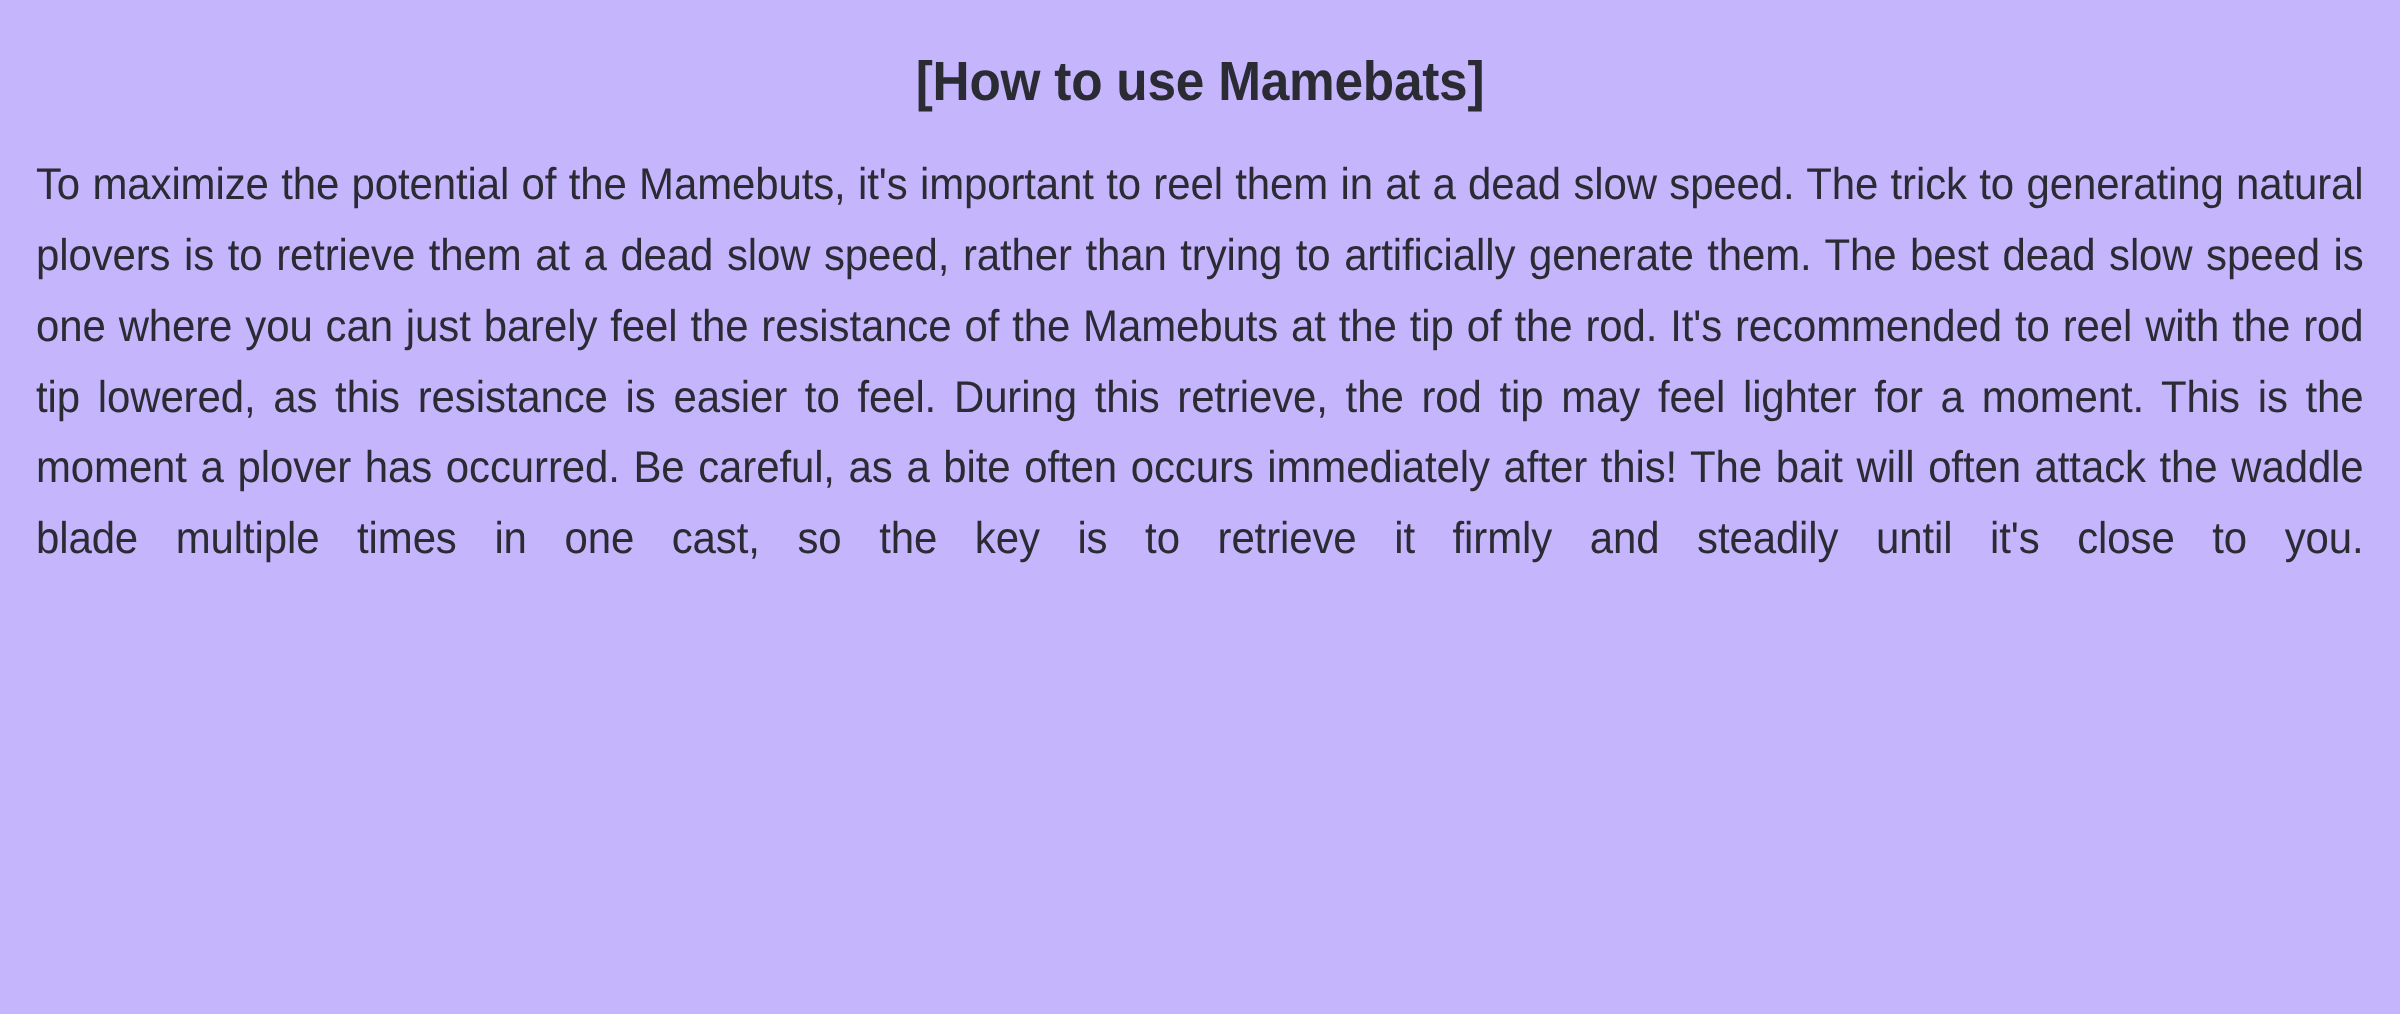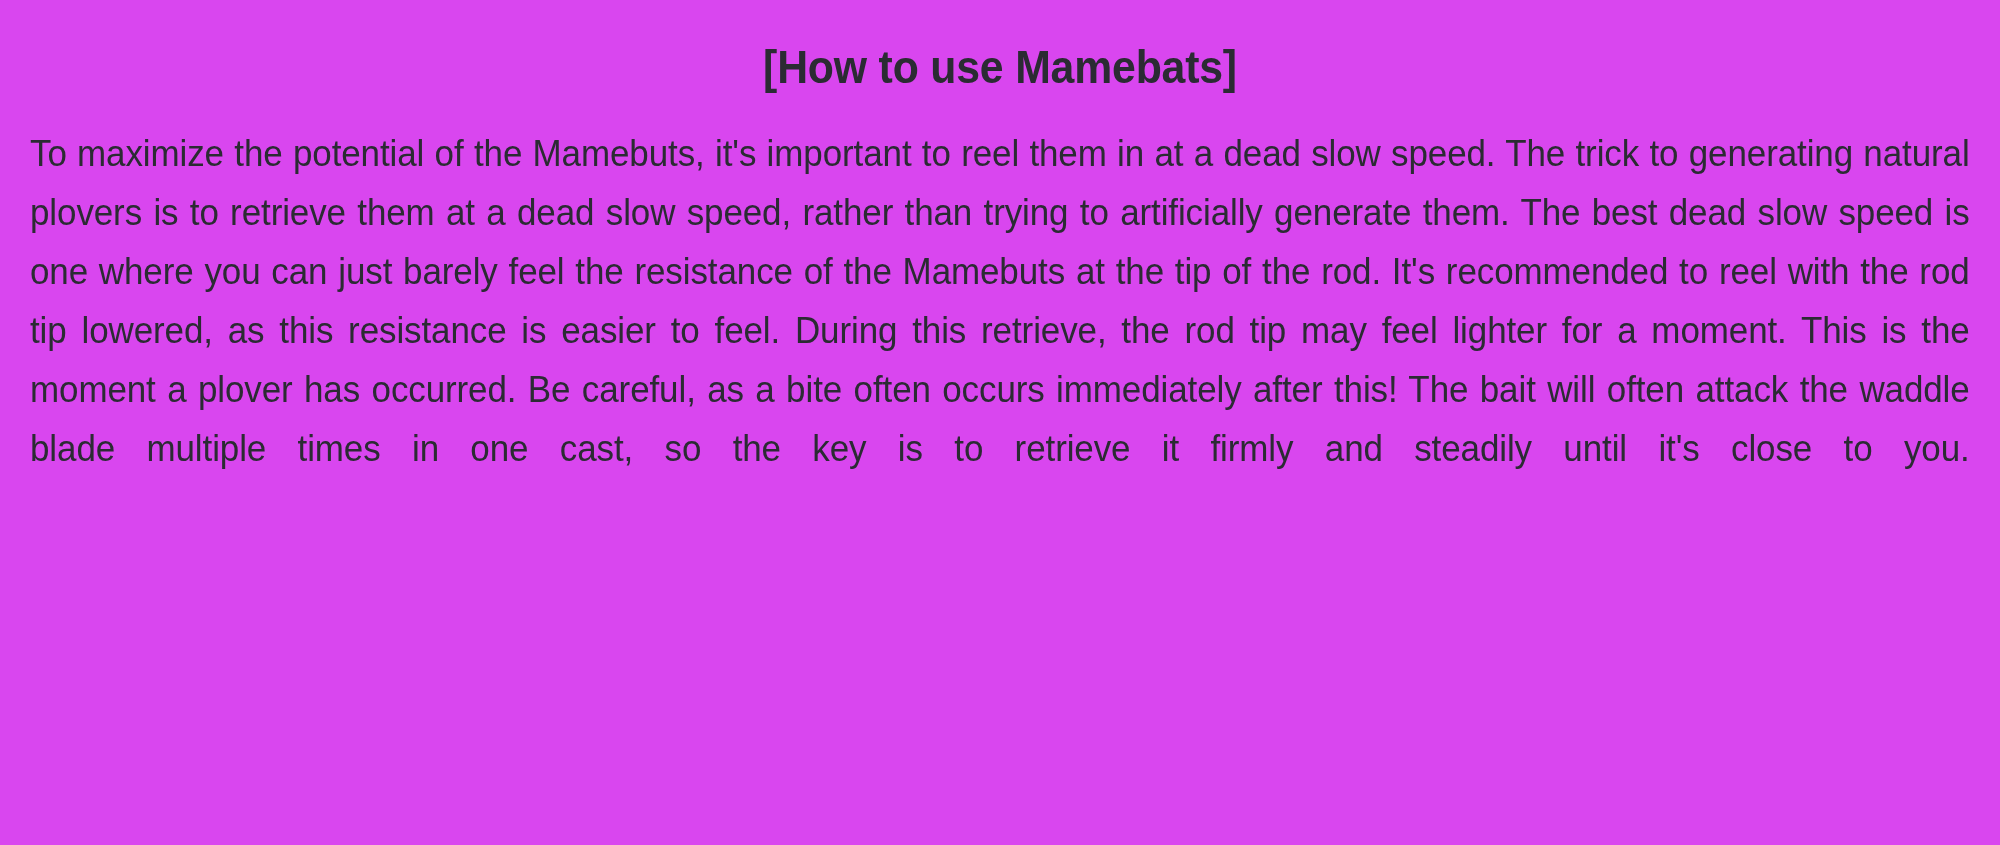--- a/index.html
+++ b/index.html
@@ -13,21 +13,21 @@
     background: #ffffff;
     font-family: "Liberation Sans", "DejaVu Sans", sans-serif;
     -webkit-font-smoothing: antialiased;
     overflow: hidden;
   }
 
   .page {
     box-sizing: border-box;
     width: 2000px;
     height: 845px;
-    background: #d946ef;
+    background: #c4b5fd;
     padding: 0 30px;
     position: relative;
   }
 
   .doc-title {
     margin: 0;
     padding: 0;
     text-align: center;
     font-weight: 700;
     font-size: 46px;

